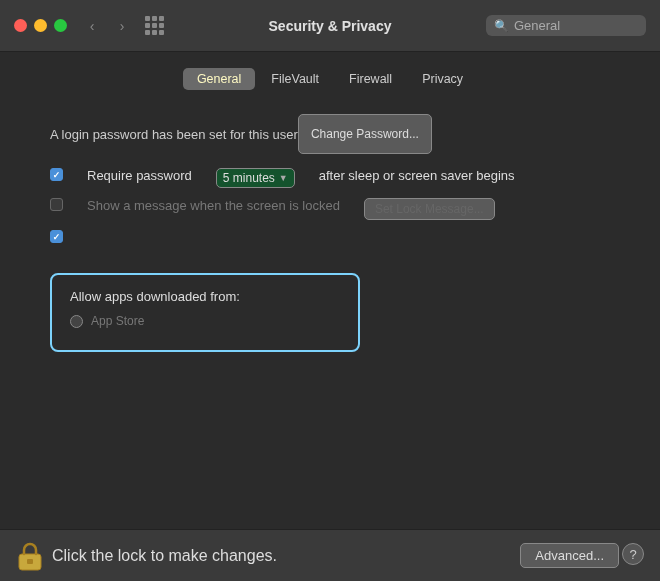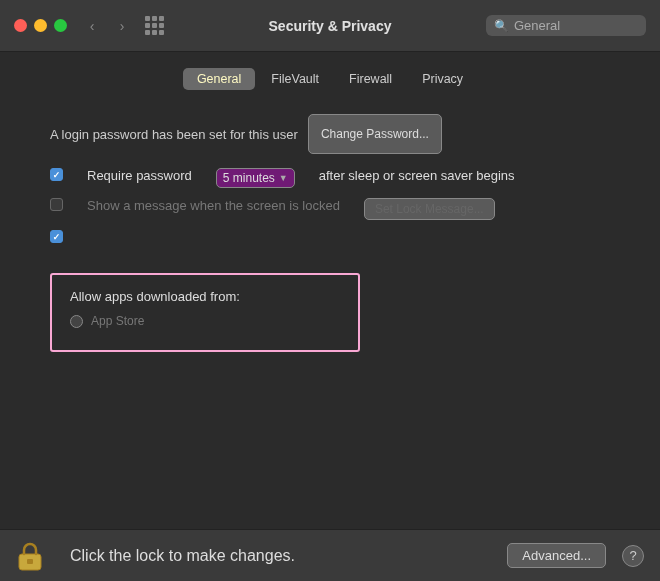--- a/index.html
+++ b/index.html
@@ -131,21 +131,20 @@
     }
 
     
     .settings-section {
       padding: 4px 30px;
     }
 
     .login-row {
       display: flex;
       align-items: center;
-      gap: 10px;
       margin-bottom: 14px;
       font-size: 13px;
       color: #ccc;
     }
     .change-password-btn {
       background: #5a5a5a;
       border: none;
       border-radius: 5px;
       color: #ddd;
       padding: 12px 12px;
@@ -183,21 +182,21 @@
       color: white;
       font-size: 9px;
       font-weight: bold;
     }
     .checkbox.disabled-check {
       background: #3a3a3a;
       border-color: #666;
     }
 
     .dropdown {
-      background: #701a75;
+      background: #14532d;
       border: 1px solid #888;
       border-radius: 5px;
       padding: 2px 6px;
       font-size: 12px;
       color: #ddd;
       display: flex;
       align-items: center;
       gap: 4px;
       cursor: pointer;
     }
@@ -211,22 +210,22 @@
       border: 1px solid #888;
       border-radius: 5px;
       color: #666;
       padding: 3px 10px;
       font-size: 12px;
       cursor: default;
     }
 
     
     .allow-apps-box {
-      border: 2px solid #f9a8d4;
-      border-radius: 3px;
+      border: 2px solid #7dd3fc;
+      border-radius: 8px;
       padding: 14px 18px;
       margin: 30px 0 0 0;
       width: 310px;
     }
     .allow-apps-title {
       font-size: 13px;
       color: #ddd;
       margin-bottom: 10px;
     }
     .radio-row {
@@ -269,31 +268,30 @@
       height: 52px;
       background: #3a3a3a;
       border-top: 1px solid #222;
       display: flex;
       align-items: center;
       padding: 0 16px;
     }
     .lock-icon-area {
       display: flex;
       align-items: center;
-      gap: 26px;
+      gap: 8px;
     }
     .lock-svg {
       width: 28px;
       height: 32px;
     }
     .bottom-right {
       margin-left: auto;
       display: flex;
-      align-items: center;
-      gap: 16px;
+      gap: 3px;
     }
     .advanced-btn {
       background: #5a5a5a;
       border: 1px solid #888;
       border-radius: 5px;
       color: #ddd;
       padding: 4px 14px;
       font-size: 13px;
       cursor: pointer;
     }

